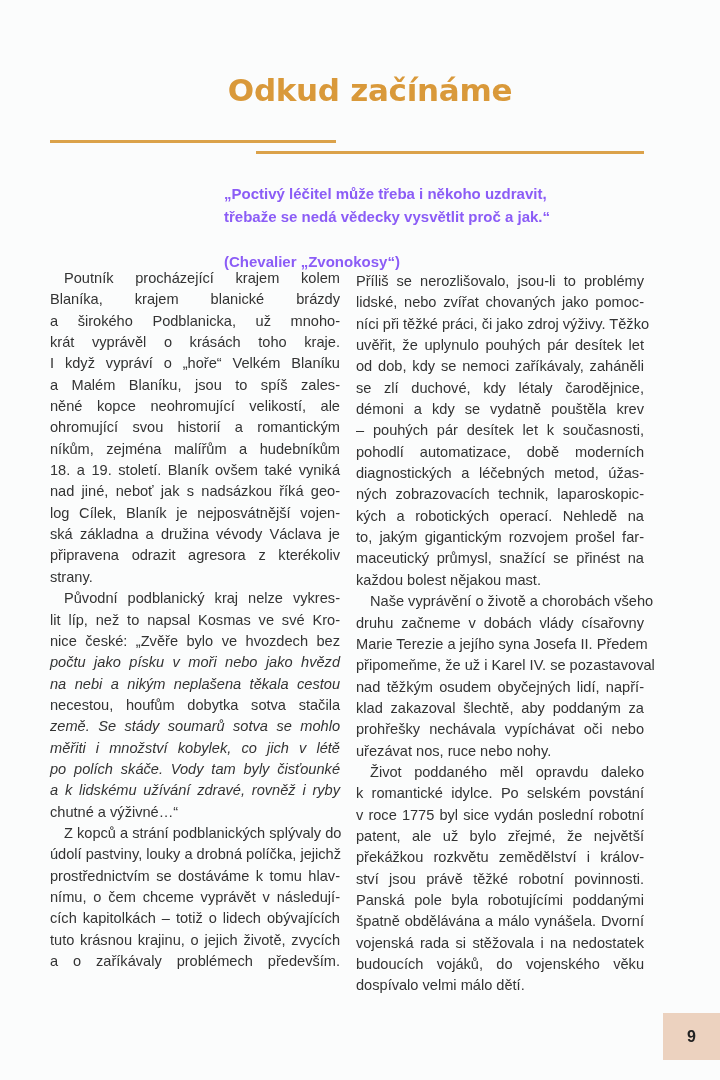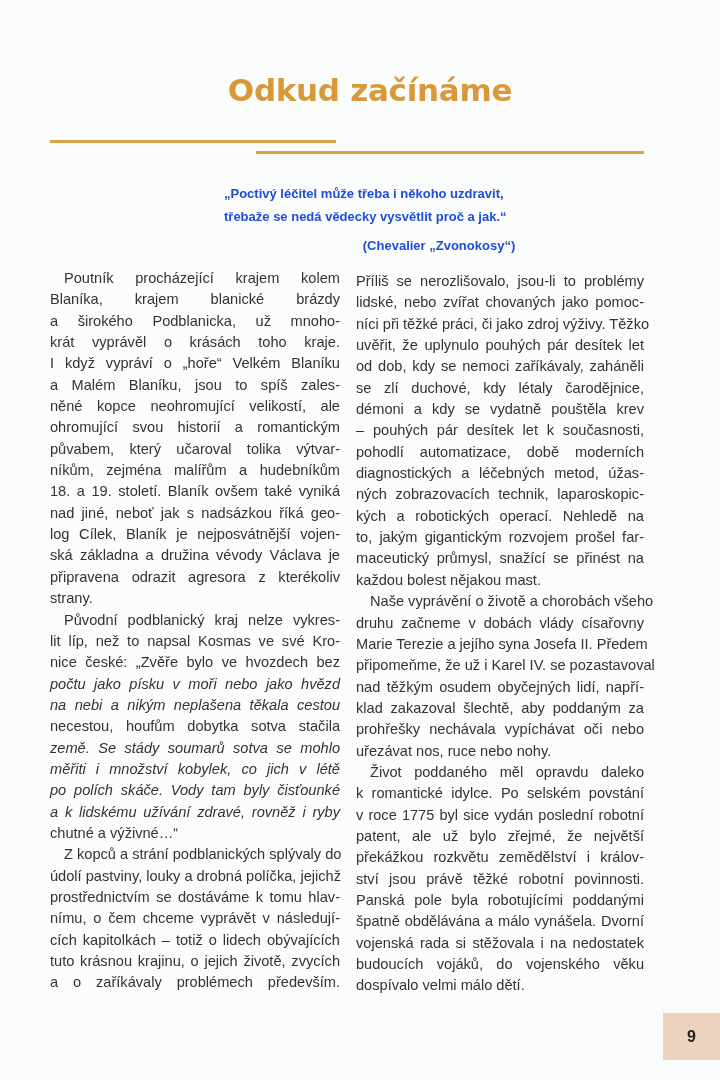--- a/index.html
+++ b/index.html
@@ -17,24 +17,24 @@
     font-weight: bold; font-size: 31px; letter-spacing: -0.3px;
     color: #d9993a;
     margin: 0;
   }
   .rule { position: absolute; height: 3px; background: #dba24a; }
   .rule.r1 { left: 50px; top: 140px; width: 286px; }
   .rule.r2 { left: 256px; top: 151px; width: 388px; height: 2.5px; }
   .epigraph {
     position: absolute; left: 224px; top: 182px; width: 440px;
     font-family: "Liberation Sans", sans-serif; font-weight: bold;
-    font-size: 13px; line-height: 23px; color: #1d4ed8;
+    font-size: 15px; line-height: 23px; color: #8b5cf6;
   }
   .epigraph .q { display: block; }
-  .epigraph .attr { display: block; text-align: center; margin-top: 6px; padding-right: 10px; }
+  .epigraph .attr { display: block; text-align: left; margin-top: 22px; padding-right: 10px; }
   .col {
     position: absolute; top: 268px; width: 290px;
     font-family: "Liberation Sans", sans-serif;
     font-size: 14.6px; line-height: 21.35px;
     color: #333;
     text-align: justify;
     hyphens: manual;
   }
   .col.left { left: 50px; }
   .col.right { left: 356px; width: 288px; top: 271px; }
@@ -64,21 +64,20 @@
 
 <div class="col left">
   <span class="ln ind">Poutník procházející krajem kolem</span>
   <span class="ln">Blaníka, krajem blanické brázdy</span>
   <span class="ln">a širokého Podblanicka, už mnoho-</span>
   <span class="ln">krát vyprávěl o krásách toho kraje.</span>
   <span class="ln">I když vypráví o „hoře“ Velkém Blaníku</span>
   <span class="ln">a Malém Blaníku, jsou to spíš zales-</span>
   <span class="ln">něné kopce neohromující velikostí, ale</span>
   <span class="ln">ohromující svou historií a romantickým</span>
-  <span class="ln">půvabem, který učaroval tolika výtvar-</span>
   <span class="ln">níkům, zejména malířům a hudebníkům</span>
   <span class="ln">18. a 19. století. Blaník ovšem také vyniká</span>
   <span class="ln">nad jiné, neboť jak s nadsázkou říká geo-</span>
   <span class="ln">log Cílek, Blaník je nejposvátnější vojen-</span>
   <span class="ln">ská základna a družina vévody Václava je</span>
   <span class="ln">připravena odrazit agresora z kterékoliv</span>
   <span class="ln last">strany.</span>
   <span class="ln ind">Původní podblanický kraj nelze vykres-</span>
   <span class="ln">lit líp, než to napsal Kosmas ve své Kro-</span>
   <span class="ln">nice české: „Zvěře bylo ve hvozdech bez</span>

